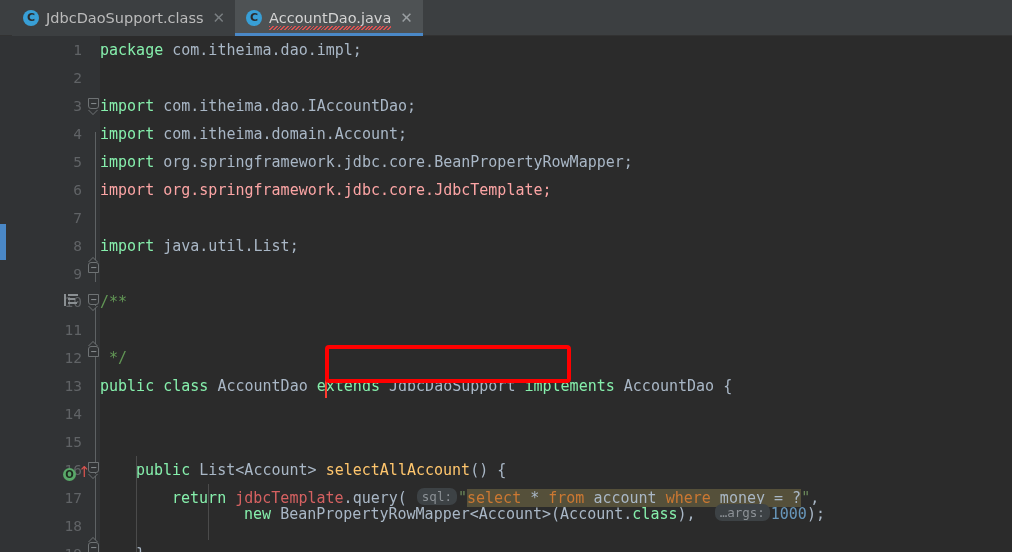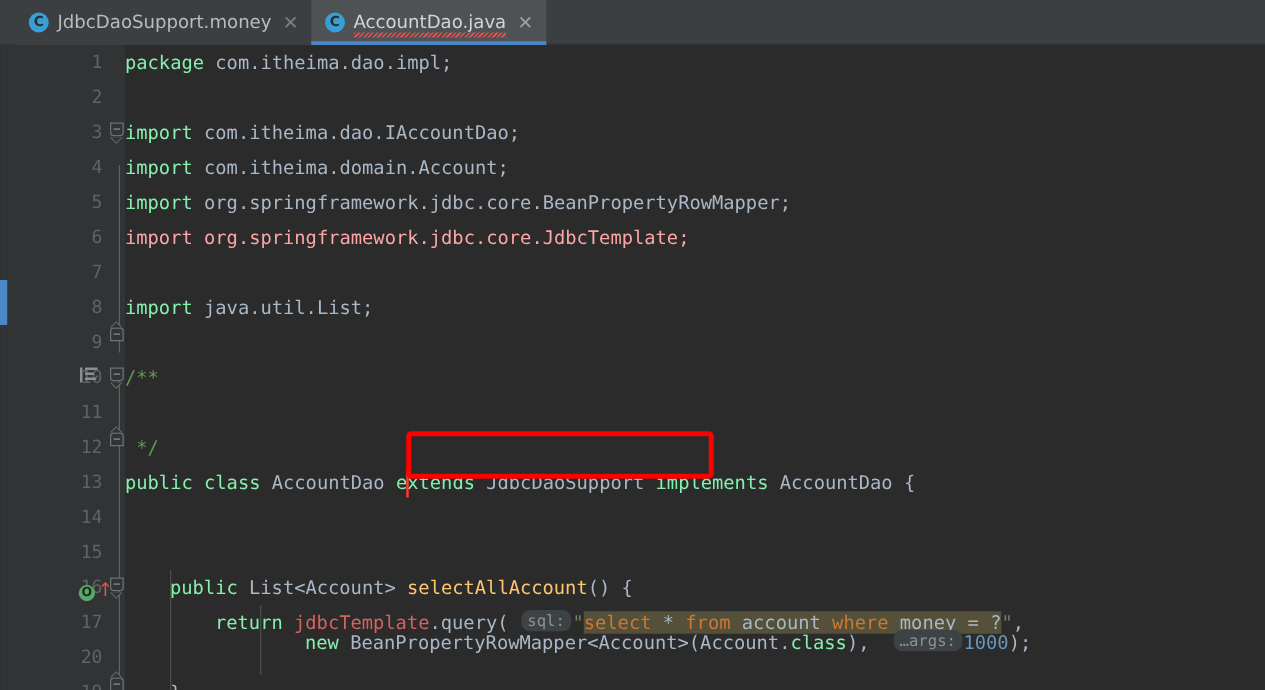--- a/index.html
+++ b/index.html
@@ -313,21 +313,21 @@
 </head>
 <body>
 
 <div id="app">
 
   <div class="tabbar">
     <div class="tabbar-pad"></div>
 
     <div class="tab inactive">
       <span class="class-icon">C</span>
-      <span class="tab-label">JdbcDaoSupport.money</span>
+      <span class="tab-label">JdbcDaoSupport.class</span>
       <span class="tab-close">✕</span>
     </div>
 
     <div class="tab active">
       <span class="class-icon">C</span>
       <span class="tab-label squiggle">AccountDao.java</span>
       <span class="tab-close">✕</span>
     </div>
   </div>
 
@@ -348,21 +348,21 @@
       <div class="lnum" style="top:196px">8</div>
       <div class="lnum" style="top:224px">9</div>
       <div class="lnum" style="top:252px">10</div>
       <div class="lnum" style="top:280px">11</div>
       <div class="lnum" style="top:308px">12</div>
       <div class="lnum" style="top:336px">13</div>
       <div class="lnum" style="top:364px">14</div>
       <div class="lnum" style="top:392px">15</div>
       <div class="lnum" style="top:420px">16</div>
       <div class="lnum" style="top:448px">17</div>
-      <div class="lnum" style="top:476px">20</div>
+      <div class="lnum" style="top:476px">18</div>
       <div class="lnum" style="top:504px">19</div>
 
       <div class="doc-icon" style="left:58px; top:258px;">
         <span class="spine"></span>
         <i class="bar0"></i>
           <i class="bar1"></i>
           <i class="bar2"></i>
       </div>
 
       <div class="impl-icon" style="left:57px; top:432px;">O</div>

